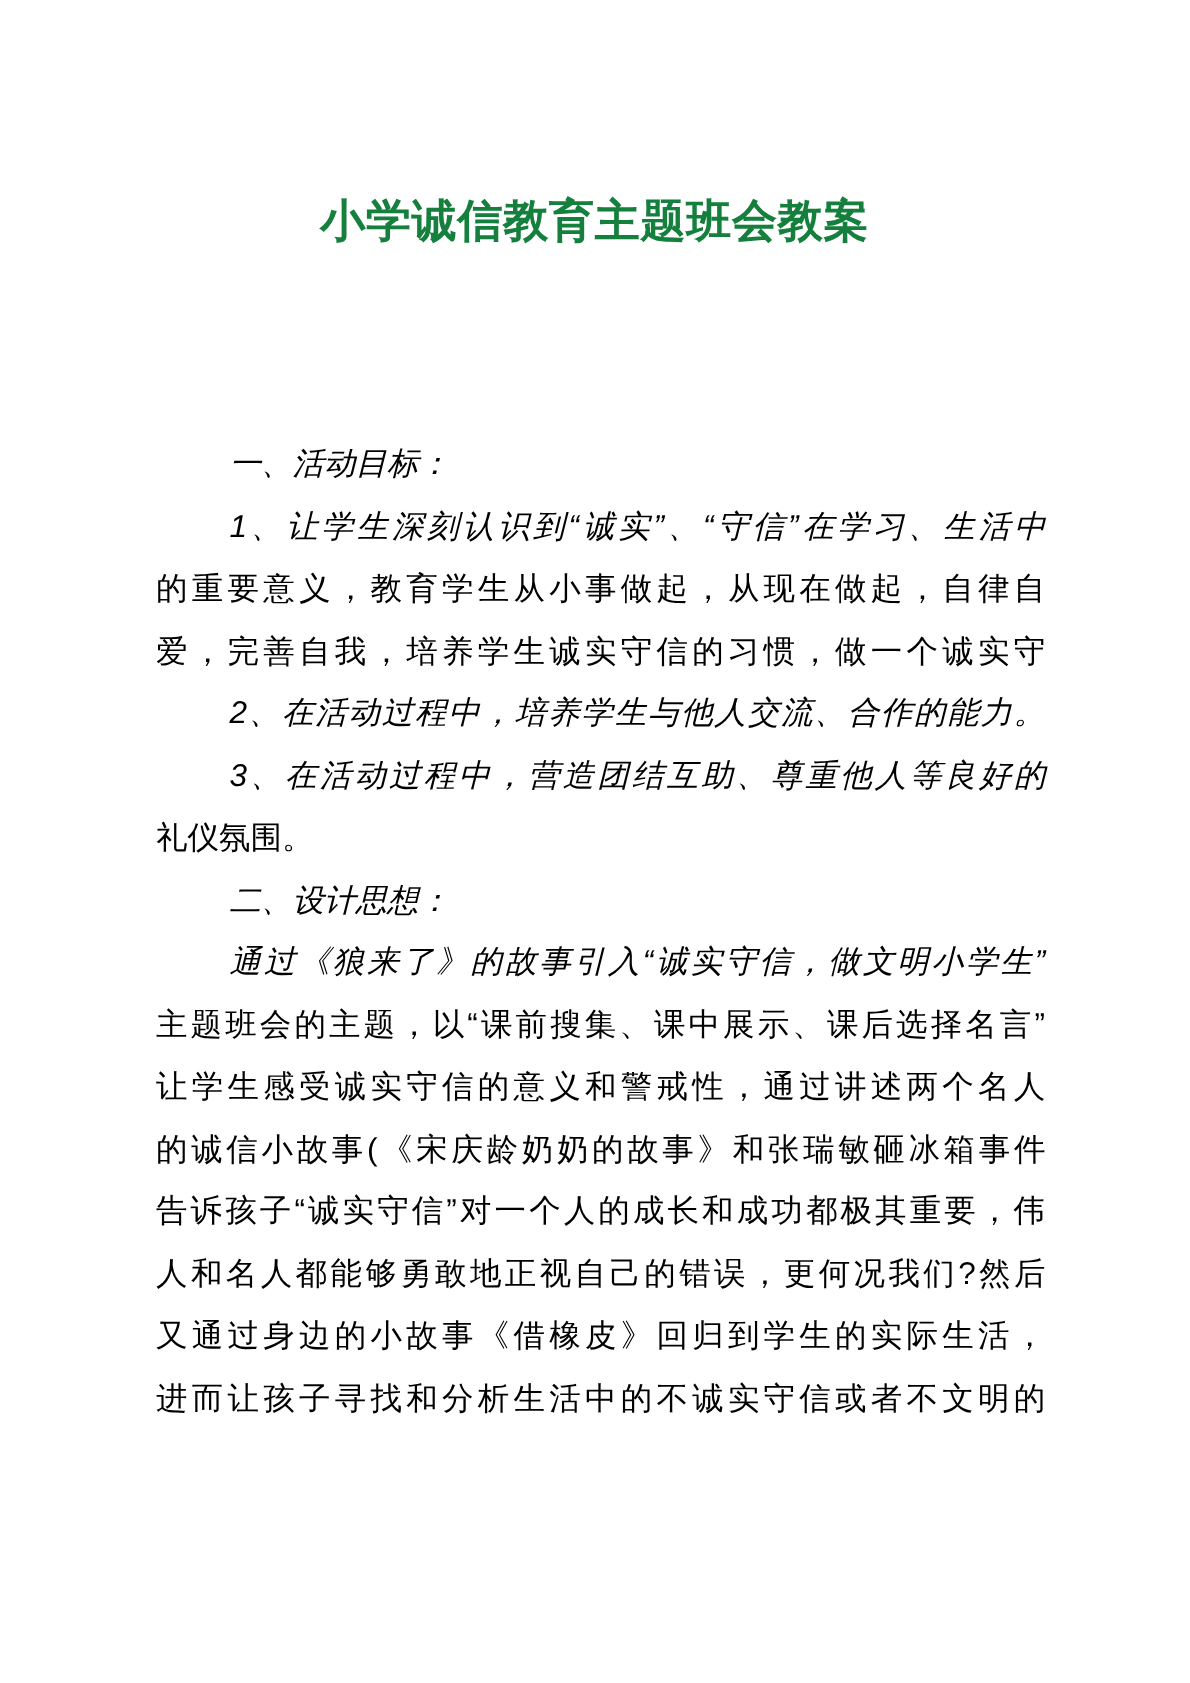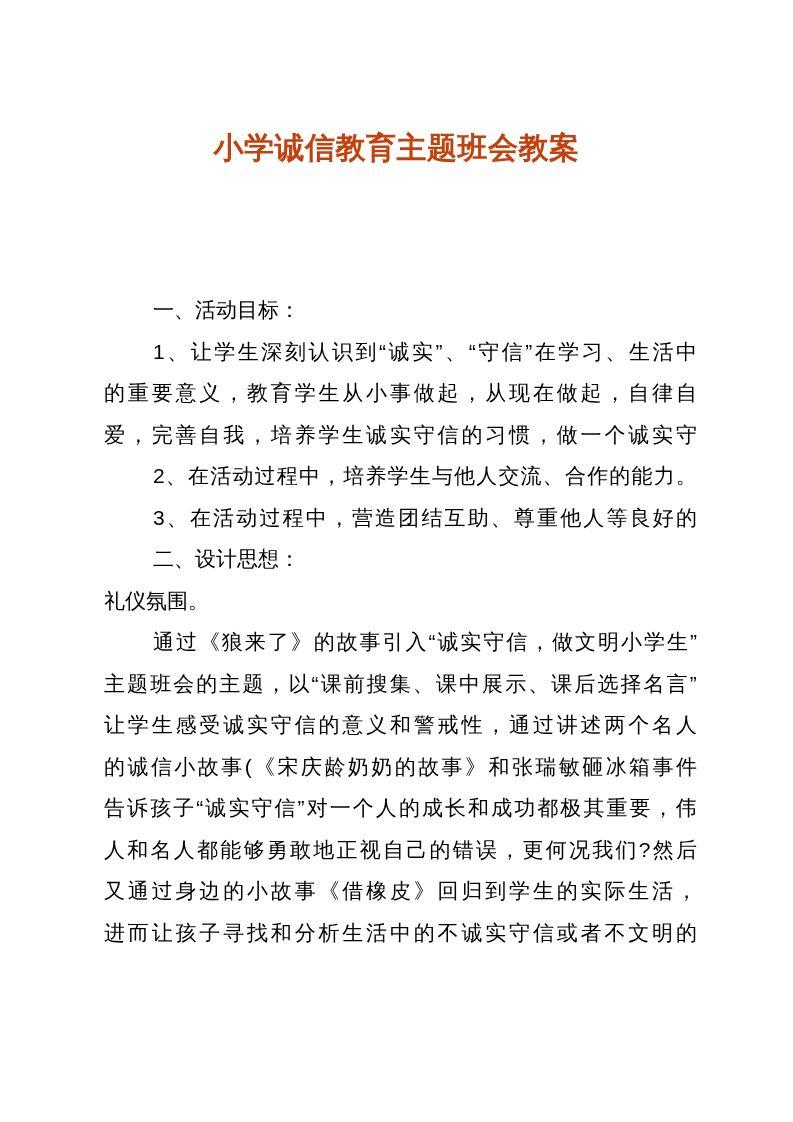--- a/index.html
+++ b/index.html
@@ -16,21 +16,21 @@
     font-family: "Liberation Sans", "DejaVu Sans", sans-serif;
     color: #000000;
   }
   .doc-title {
     margin: 126px 0 0 0;
     font-size: 30px;
     font-weight: bold;
     line-height: 44px;
     text-align: center;
     letter-spacing: 0.5px;
-    color: #c2410c;
+    color: #15803d;
   }
   .doc-body {
     margin: 119px 96px 0 104px;
     width: 593px;
     font-size: 21px;
   }
   .line {
     height: 41.5px;
     line-height: 41.5px;
     white-space: nowrap;
@@ -40,20 +40,21 @@
     display: flex;
     justify-content: space-between;
     align-items: center;
   }
   .line.just span {
     display: block;
     line-height: 41.5px;
   }
   .line.indent {
     padding-left: 49px;
+    font-style: italic;
   }
 </style>
 </head>
 <body>
 
 <div class="page">
   <h1 class="doc-title">小学诚信教育主题班会教案</h1>
   <div class="doc-body" id="doc-body">
       <div class="line indent">一、活动目标：</div>
       <div class="line indent just">
@@ -184,22 +185,22 @@
         <span>、</span>
         <span>尊</span>
         <span>重</span>
         <span>他</span>
         <span>人</span>
         <span>等</span>
         <span>良</span>
         <span>好</span>
         <span>的</span>
       </div>
+      <div class="line">礼仪氛围。</div>
       <div class="line indent">二、设计思想：</div>
-      <div class="line">礼仪氛围。</div>
       <div class="line indent just">
         <span>通</span>
         <span>过</span>
         <span>《</span>
         <span>狼</span>
         <span>来</span>
         <span>了</span>
         <span>》</span>
         <span>的</span>
         <span>故</span>

